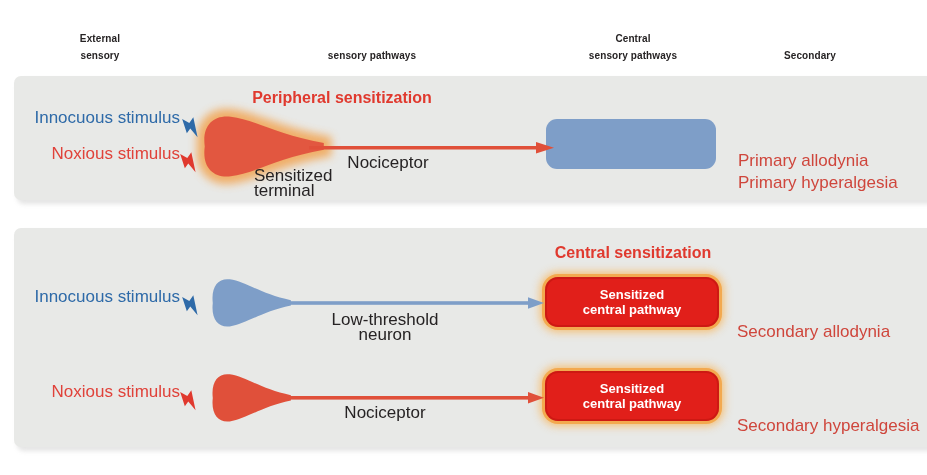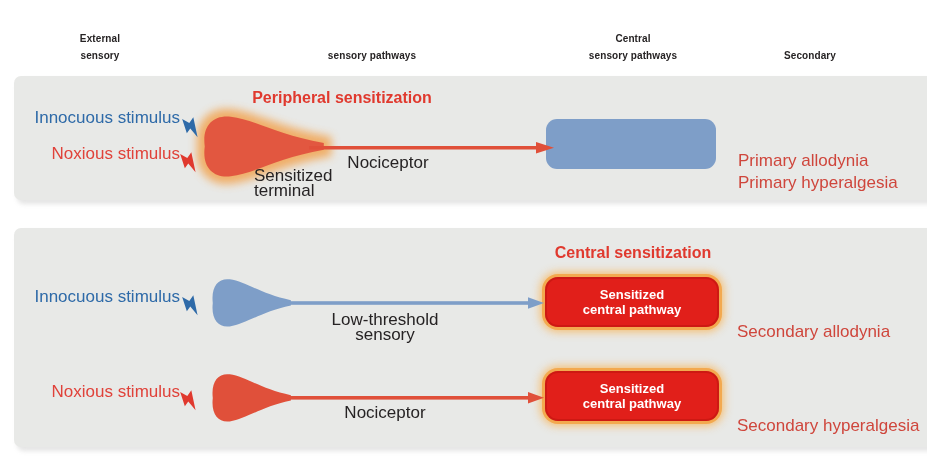--- a/index.html
+++ b/index.html
@@ -118,21 +118,21 @@
   <div class="panel" id="panel-bottom">
 
     <div class="panel-title" style="left:509px;width:220px;top:16px;">Central sensitization</div>
 
     <div class="lbl right stim-blue" style="left:8px;width:158px;top:61px;">Innocuous stimulus</div>
     <div class="bolt" style="left:164px;top:62px;">
       <svg width="28" height="28" viewBox="-4 -2 28 28">
         <polygon points="10,0 1,12 7,12 4,23 18,8 11,8" fill="#2e6aa8" transform="rotate(-55 10 12)"></polygon>
       </svg>
     </div>
-    <div class="lbl center dark" style="left:291px;width:160px;top:84px;">Low-threshold sensory</div>
+    <div class="lbl center dark" style="left:291px;width:160px;top:84px;">Low-threshold neuron</div>
     <div class="redbox" style="top:49px;">
       <span class="line">Sensitized</span>
       <span class="line">central pathway</span>
     </div>
     <div class="lbl outcome" style="left:723px;top:64px;width:180px;">Secondary allodynia</div>
 
     <div class="lbl right stim-red" style="left:8px;width:158px;top:156px;">Noxious stimulus</div>
     <div class="bolt" style="left:162px;top:157px;">
       <svg width="28" height="28" viewBox="-4 -2 28 28">
         <polygon points="10,0 1,12 7,12 4,23 18,8 11,8" fill="#e0392e" transform="rotate(-55 10 12)"></polygon>

